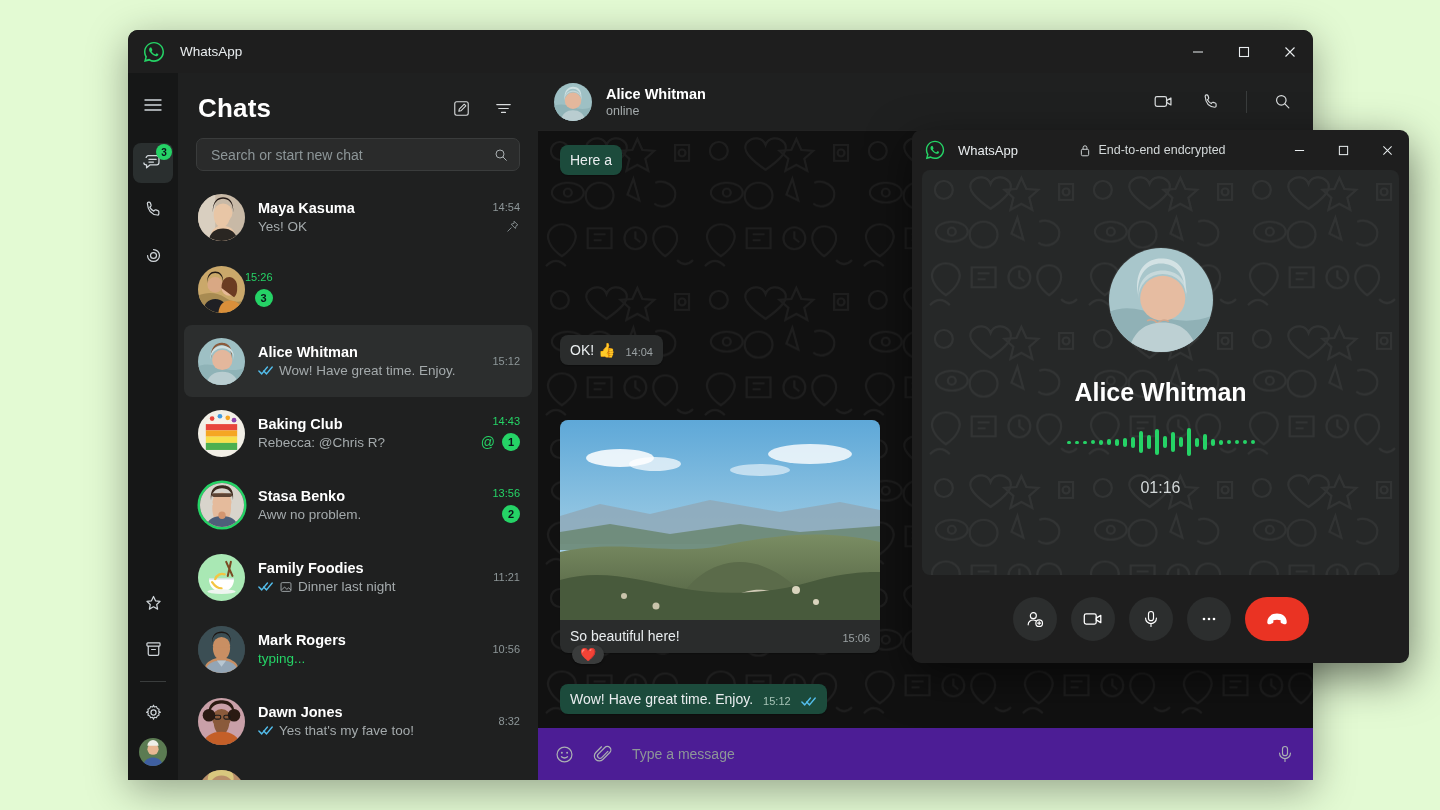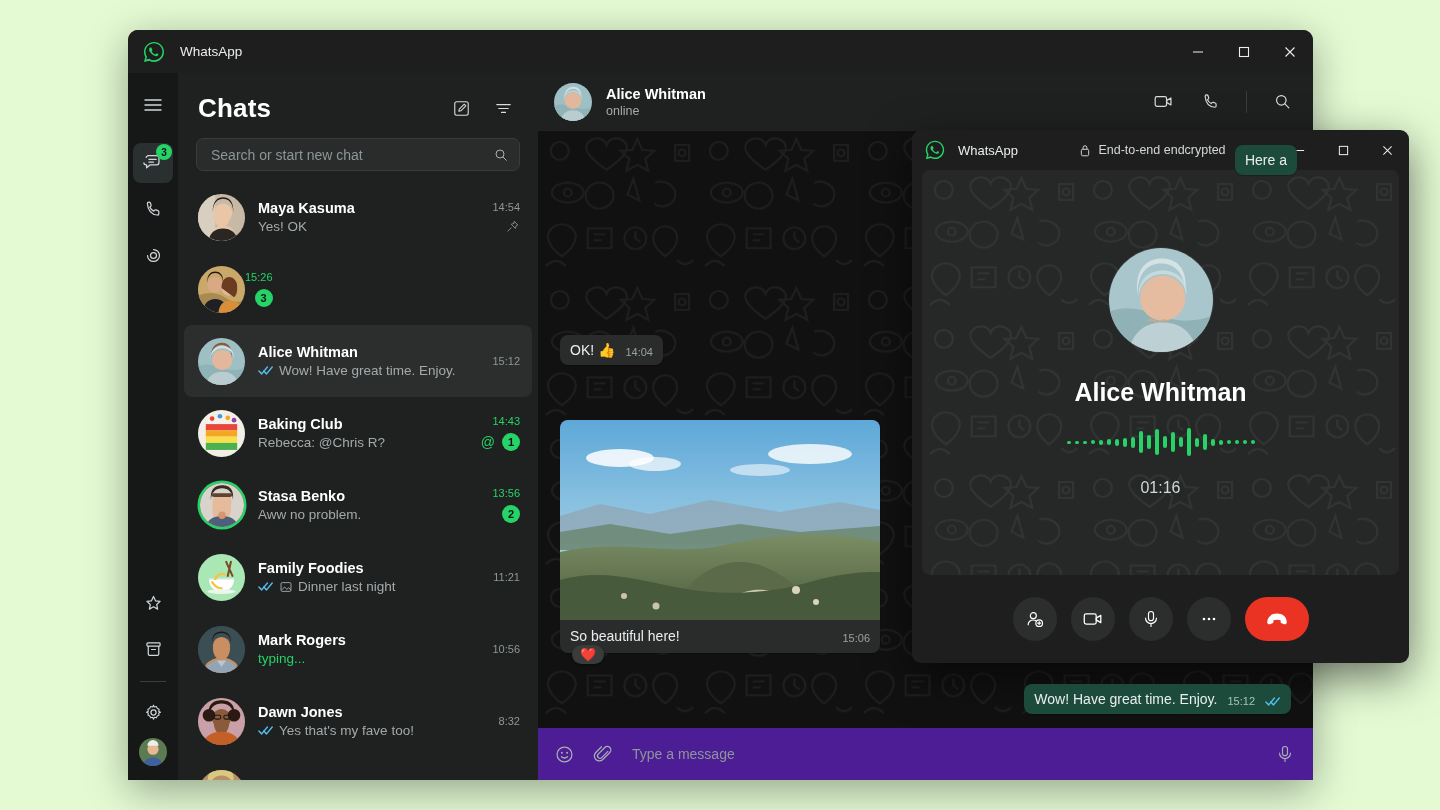--- a/index.html
+++ b/index.html
@@ -151,21 +151,21 @@
   .bubble {
     max-width: 430px; border-radius: 8px; padding: 7px 10px 7px 10px;
     font-size: 14px; color: #e9edef; position: relative;
     display: inline-flex; align-items: flex-end; gap: 10px;
     box-shadow: 0 1px 1px rgba(0,0,0,.25);
   }
   .bubble.in { background: #2a2c2c; align-self: flex-start; }
   .bubble.out { background: #1c4b3c; align-self: flex-end; }
   .bubble .time { font-size: 11px; color: #9aa1a3; white-space: nowrap; }
   .bubble.out .time { color: #a6c3b6; }
-  .row-out { display: flex; justify-content: flex-end; }
+  .row-out { display: flex; }
   .row-in { display: flex; justify-content: flex-start; }
 
   .img-bubble {
     background: #2a2c2c; border-radius: 8px; overflow: hidden; width: 320px;
     align-self: flex-start; box-shadow: 0 1px 1px rgba(0,0,0,.25);
   }
   .img-photo { width: 320px; height: 200px; display: block; }
   .img-caption {
     display: flex; align-items: flex-end; justify-content: space-between;
     padding: 8px 10px 9px; color: #e9edef; font-size: 14px; gap: 12px;

